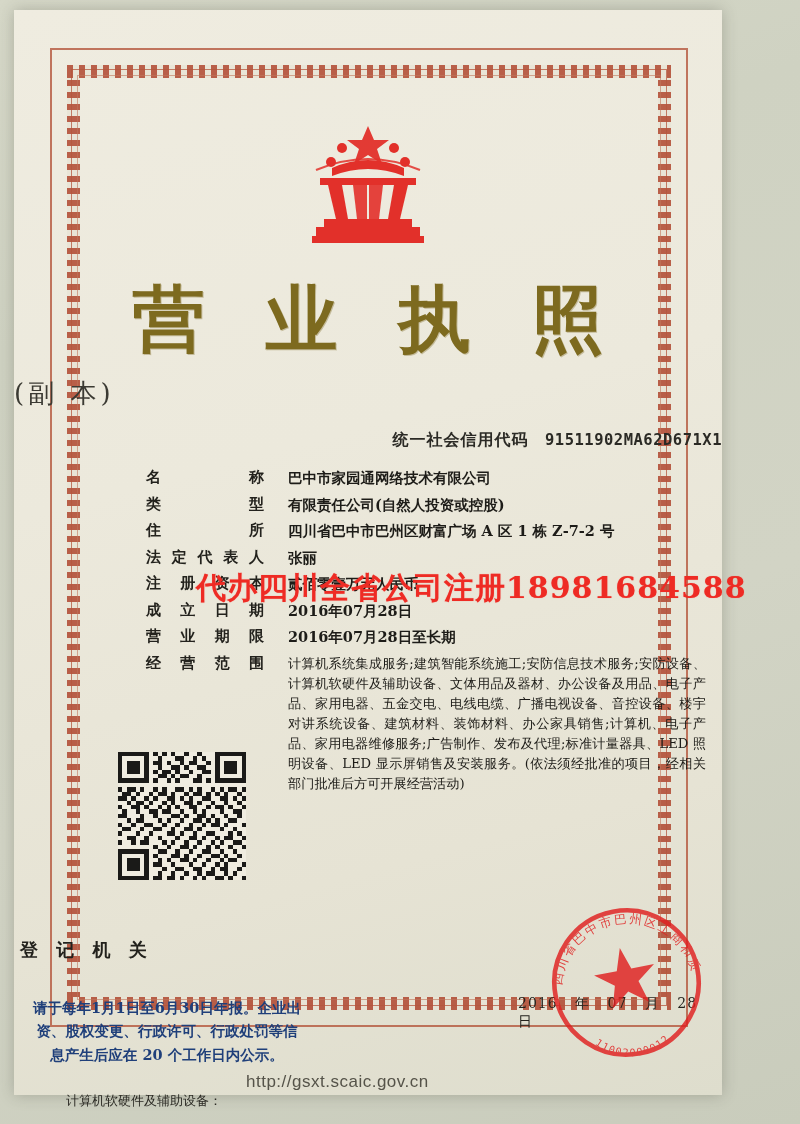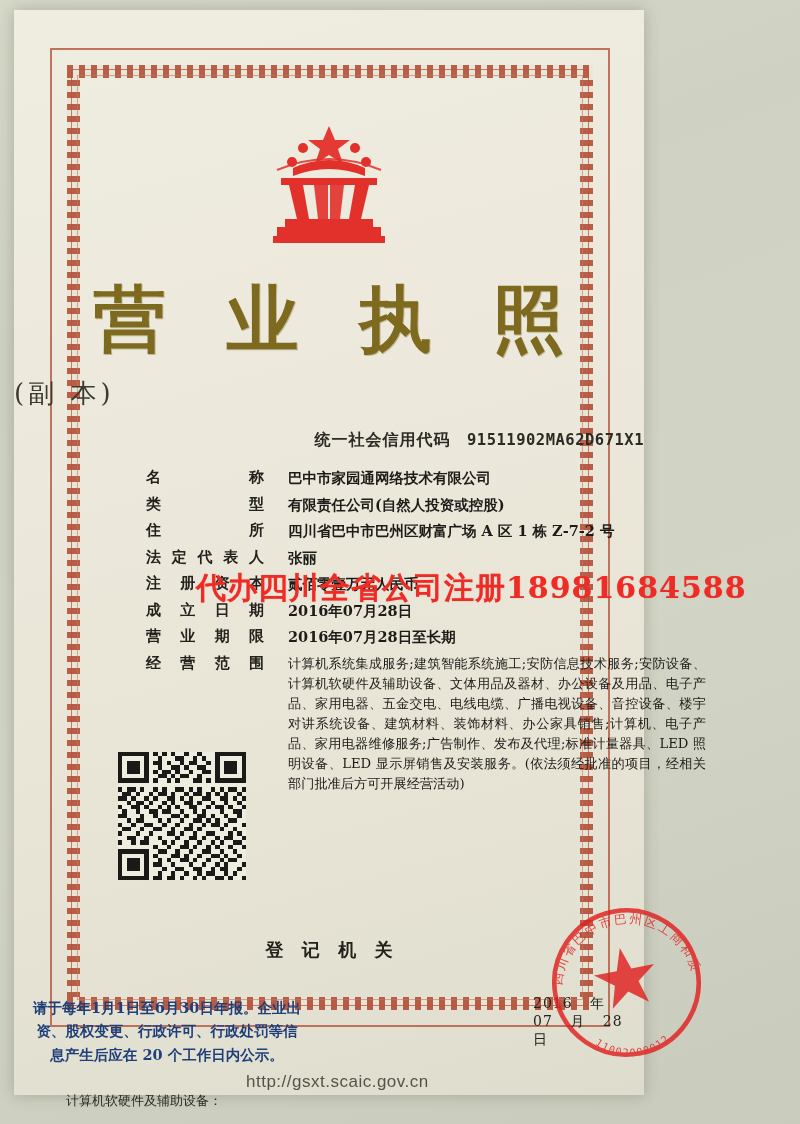--- a/index.html
+++ b/index.html
@@ -18,21 +18,21 @@
   .page {
     position: relative;
     width: 800px;
     height: 1124px;
     background: linear-gradient(160deg,#d6d8c8 0%, #cfd2c2 25%, #d2d4c5 60%, #c9ccbc 100%);
     overflow: hidden;
   }
   .paper {
     position: absolute;
     left: 14px; top: 10px;
-    width: 630px; height: 1085px;
+    width: 708px; height: 1085px;
     background: linear-gradient(165deg,#efece0 0%,#ece9dc 40%,#e6e3d4 75%,#deddcd 100%);
     box-shadow: 0 0 14px rgba(60,60,50,0.28);
   }
 
   
   .frame-outer {
     position: absolute;
     left: 40px; top: 42px;
     right: 38px; bottom: 72px;
     border: 13px solid transparent;
@@ -159,32 +159,31 @@
     position: absolute;
     left: 104px; top: 742px;
     width: 128px; height: 128px;
     background: #efece0;
   }
 
   
   .registry {
     position: absolute;
     top: 928px; left: 0; right: 0;
-    text-align: center;
     font-family: "DejaVu Serif", serif;
     font-size: 18px;
     font-weight: bold;
     letter-spacing: 6px;
     color: #22211c;
     padding-left: 6px;
   }
   .date-line {
     position: absolute;
     top: 985px;
-    left: 513px;
+    left: 498px;
     font-family: "DejaVu Serif", serif;
     font-size: 14px;
     color: #23221d;
     letter-spacing: 1px;
   }
   .date-line span { margin: 0 6px; }
 
   
   .seal {
     position: absolute;

